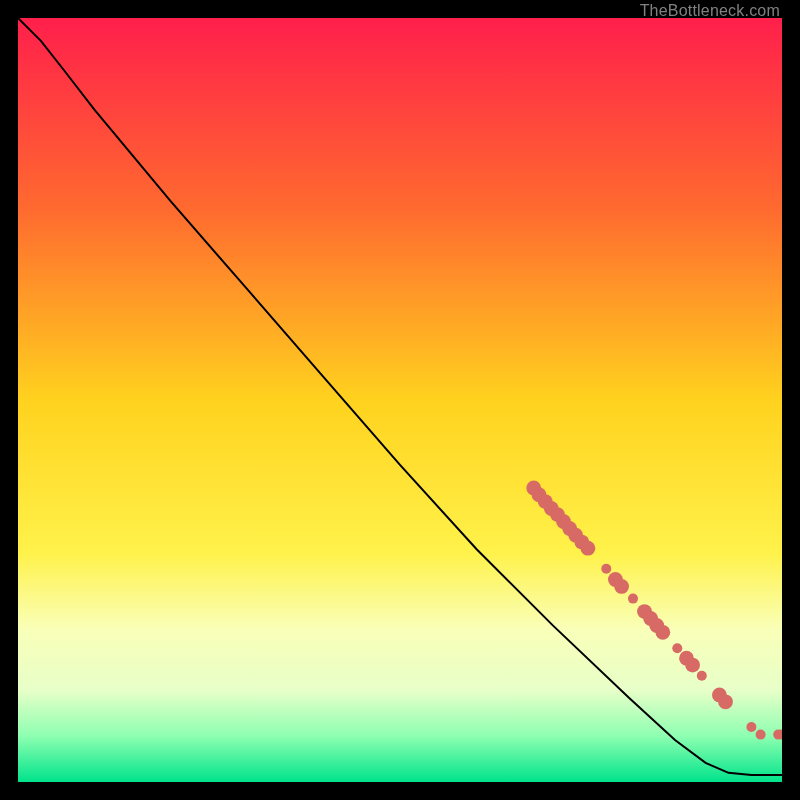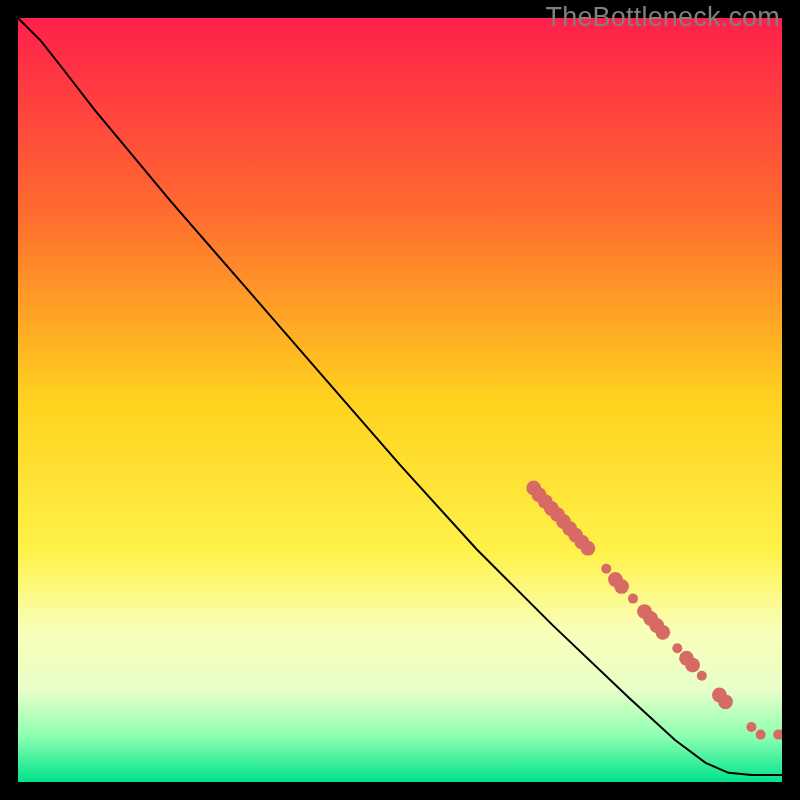--- a/index.html
+++ b/index.html
@@ -23,21 +23,21 @@
     left: 18px;
     top: 18px;
     width: 764px;
     height: 764px;
   }
   .watermark {
     position: absolute;
     top: 2px;
     right: 20px;
     font-family: Arial, Helvetica, sans-serif;
-    font-size: 27px;
+    font-size: 16px;
     font-weight: 500;
     color: #808080;
     letter-spacing: 0.2px;
     pointer-events: none;
   }
   svg { display: block; }
 </style>
 </head>
 <body>
 

